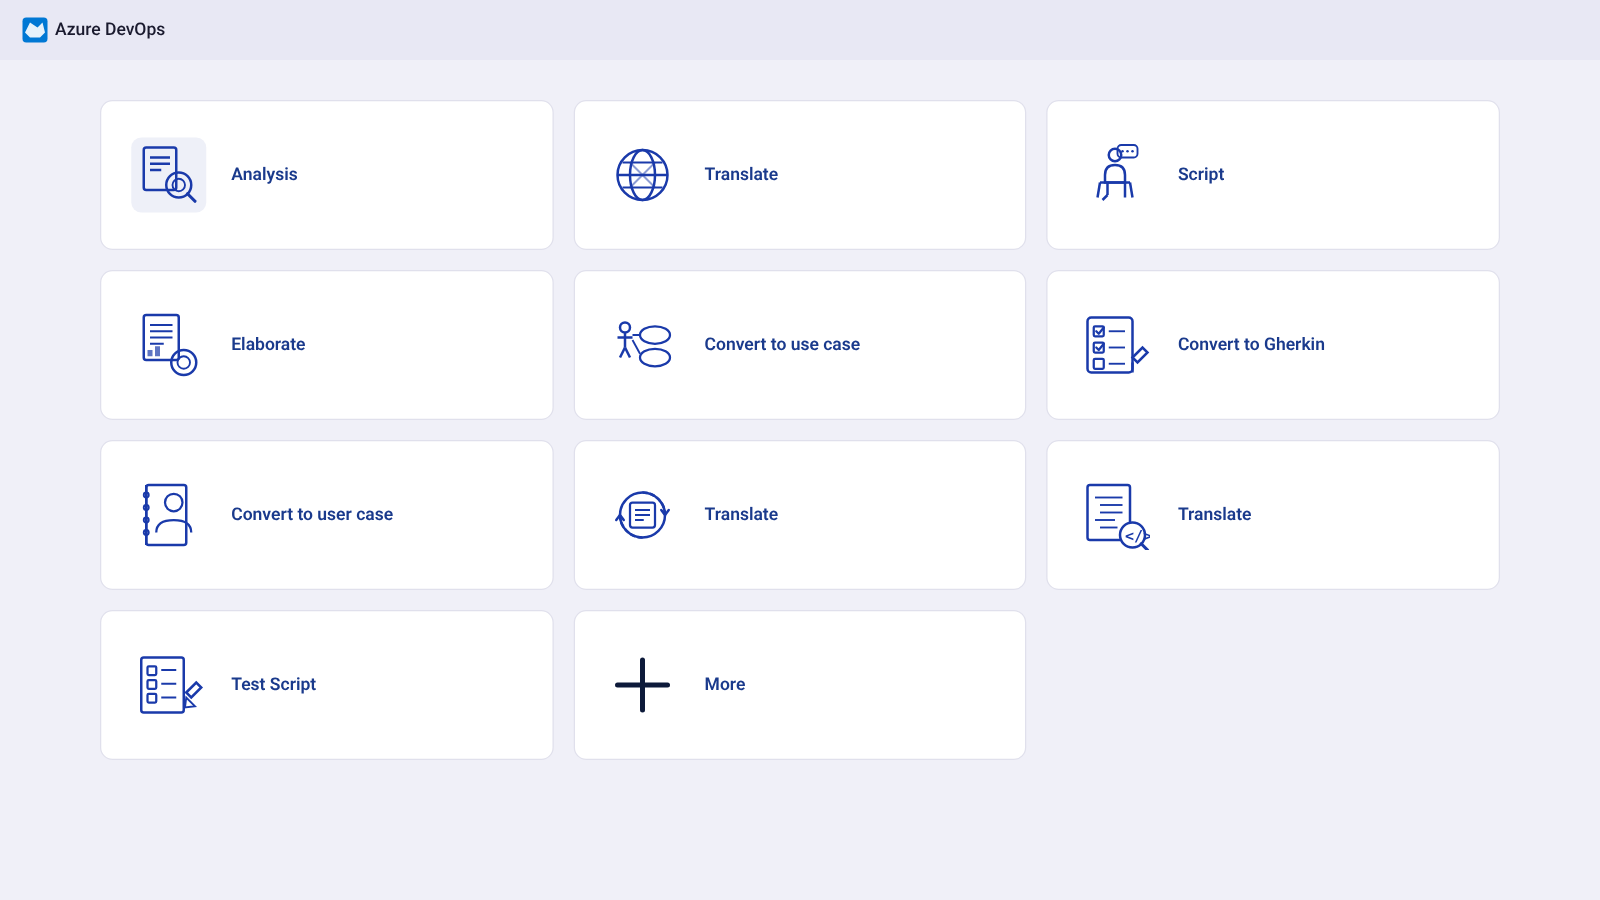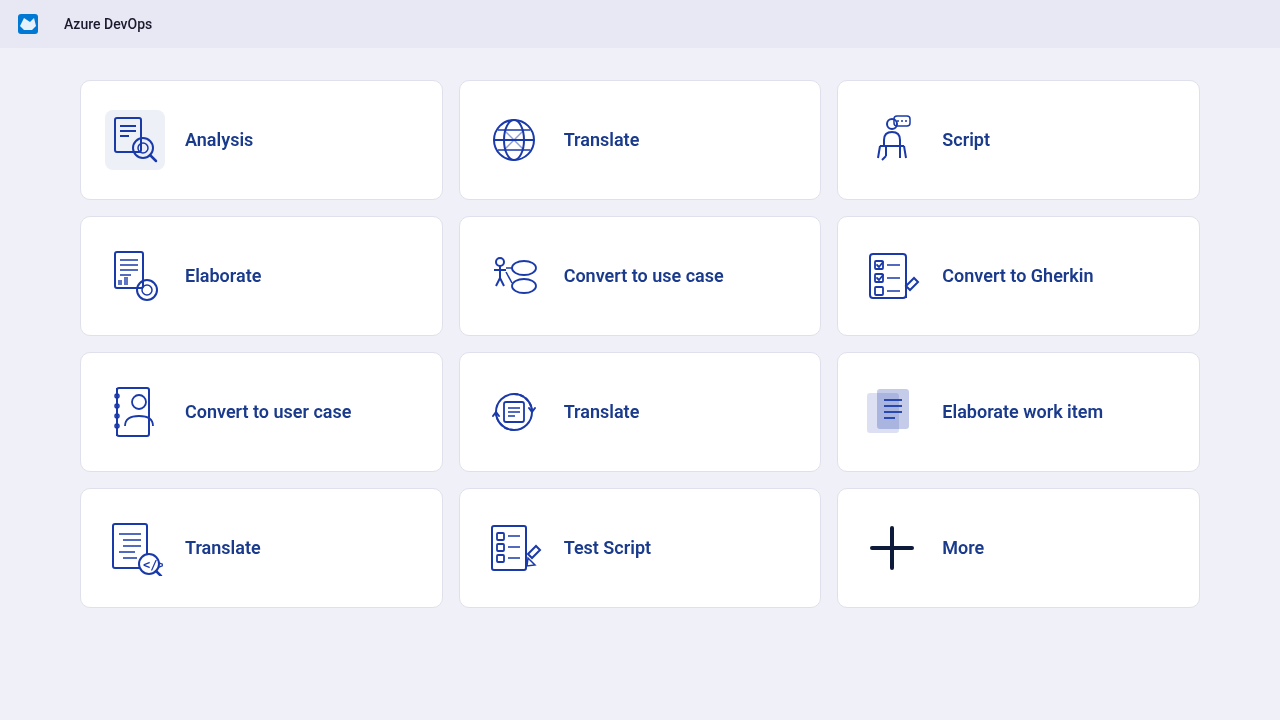--- a/index.html
+++ b/index.html
@@ -9,21 +9,21 @@
       background: #f0f0f8;
       min-height: 100vh;
     }
 
     .topbar {
       background: #e8e8f4;
       height: 48px;
       display: flex;
       align-items: center;
       padding: 0 16px;
-      gap: 24px;
+      gap: 4px;
     }
 
     .topbar-logo {
       width: 24px;
       height: 24px;
     }
 
     .topbar-title {
       color: #1a1a2e;
       font-size: 14px;
@@ -60,21 +60,21 @@
       align-items: center;
       justify-content: center;
     }
 
     .card-icon svg {
       width: 56px;
       height: 56px;
     }
 
     .card-label {
-      font-size: 18px;
+      font-size: 14px;
       font-weight: 600;
       color: #1a3a8c;
       line-height: 1.3;
     }
 
     
     .icon-analysis-bg {
       background: #eef0f8;
       border-radius: 8px;
       width: 60px;
@@ -247,35 +247,20 @@
 
         <path d="M28 10 A18 18 0 0 1 46 28" stroke="#1a3aaa" stroke-width="2" fill="none" stroke-dasharray="4 2"></path>
         <path d="M46 28 L43 24 M46 28 L49 24" stroke="#1a3aaa" stroke-width="2" stroke-linecap="round"></path>
         <path d="M28 46 A18 18 0 0 1 10 28" stroke="#1a3aaa" stroke-width="2" fill="none" stroke-dasharray="4 2"></path>
         <path d="M10 28 L13 32 M10 28 L7 32" stroke="#1a3aaa" stroke-width="2" stroke-linecap="round"></path>
       </svg>
     </div>
     <span class="card-label">Translate</span>
   </div>
 
-  <div class="card">
-    <div class="card-icon">
-      <svg viewBox="0 0 56 56" fill="none" xmlns="http://www.w3.org/2000/svg">
-
-        <rect x="4" y="10" width="30" height="38" rx="2" fill="#1a3aaa" opacity="0.15" stroke="#1a3aaa" stroke-width="2"></rect>
-        <rect x="14" y="6" width="30" height="38" rx="2" fill="#1a3aaa" opacity="0.25" stroke="#1a3aaa" stroke-width="2"></rect>
-
-        <line x1="20" y1="16" x2="38" y2="16" stroke="#1a3aaa" stroke-width="1.8"></line>
-        <line x1="20" y1="22" x2="38" y2="22" stroke="#1a3aaa" stroke-width="1.8"></line>
-        <line x1="20" y1="28" x2="38" y2="28" stroke="#1a3aaa" stroke-width="1.8"></line>
-        <line x1="20" y1="34" x2="31" y2="34" stroke="#1a3aaa" stroke-width="1.8"></line>
-      </svg>
-    </div>
-    <span class="card-label">Elaborate work item</span>
-  </div>
 
   <div class="card">
     <div class="card-icon">
       <svg viewBox="0 0 56 56" fill="none" xmlns="http://www.w3.org/2000/svg">
         <rect x="6" y="4" width="34" height="44" rx="2" stroke="#1a3aaa" stroke-width="2" fill="none"></rect>
 
         <line x1="12" y1="14" x2="34" y2="14" stroke="#1a3aaa" stroke-width="1.5"></line>
         <line x1="16" y1="20" x2="34" y2="20" stroke="#1a3aaa" stroke-width="1.5"></line>
         <line x1="16" y1="26" x2="34" y2="26" stroke="#1a3aaa" stroke-width="1.5"></line>
         <line x1="12" y1="32" x2="28" y2="32" stroke="#1a3aaa" stroke-width="1.5"></line>

